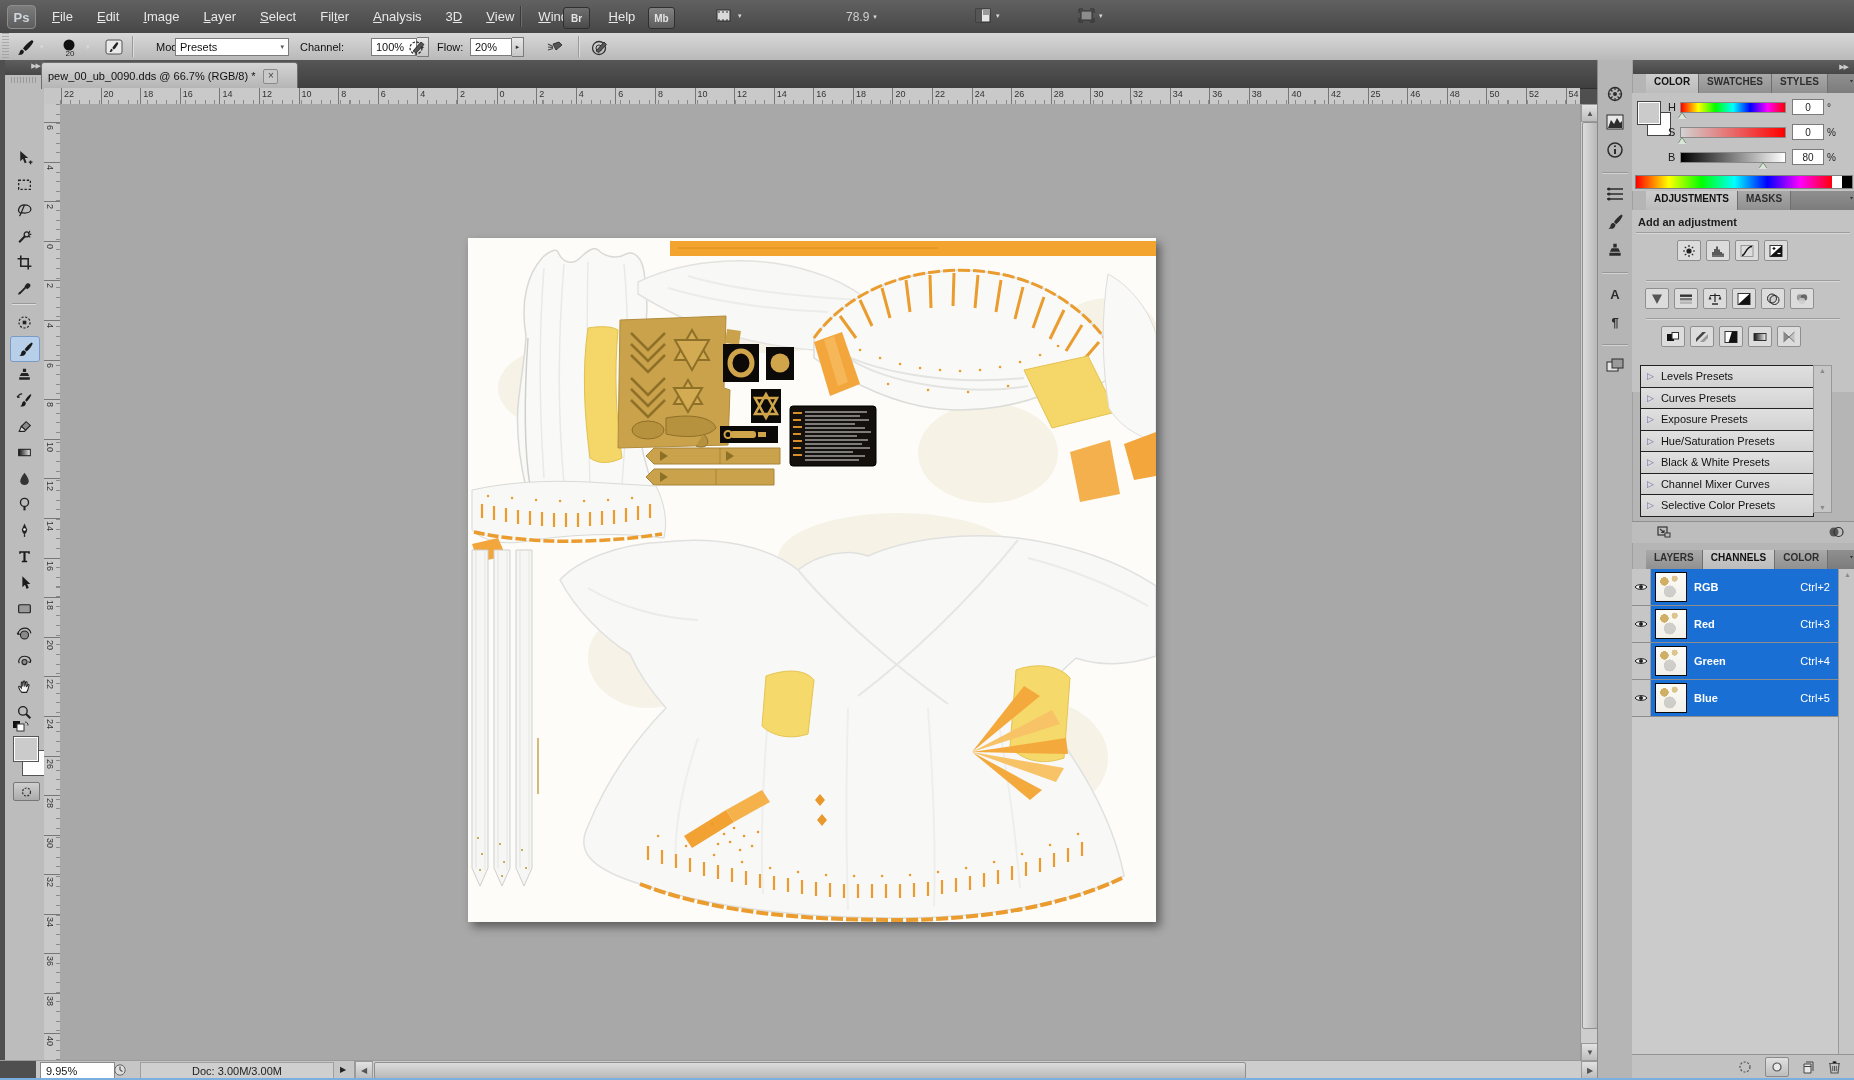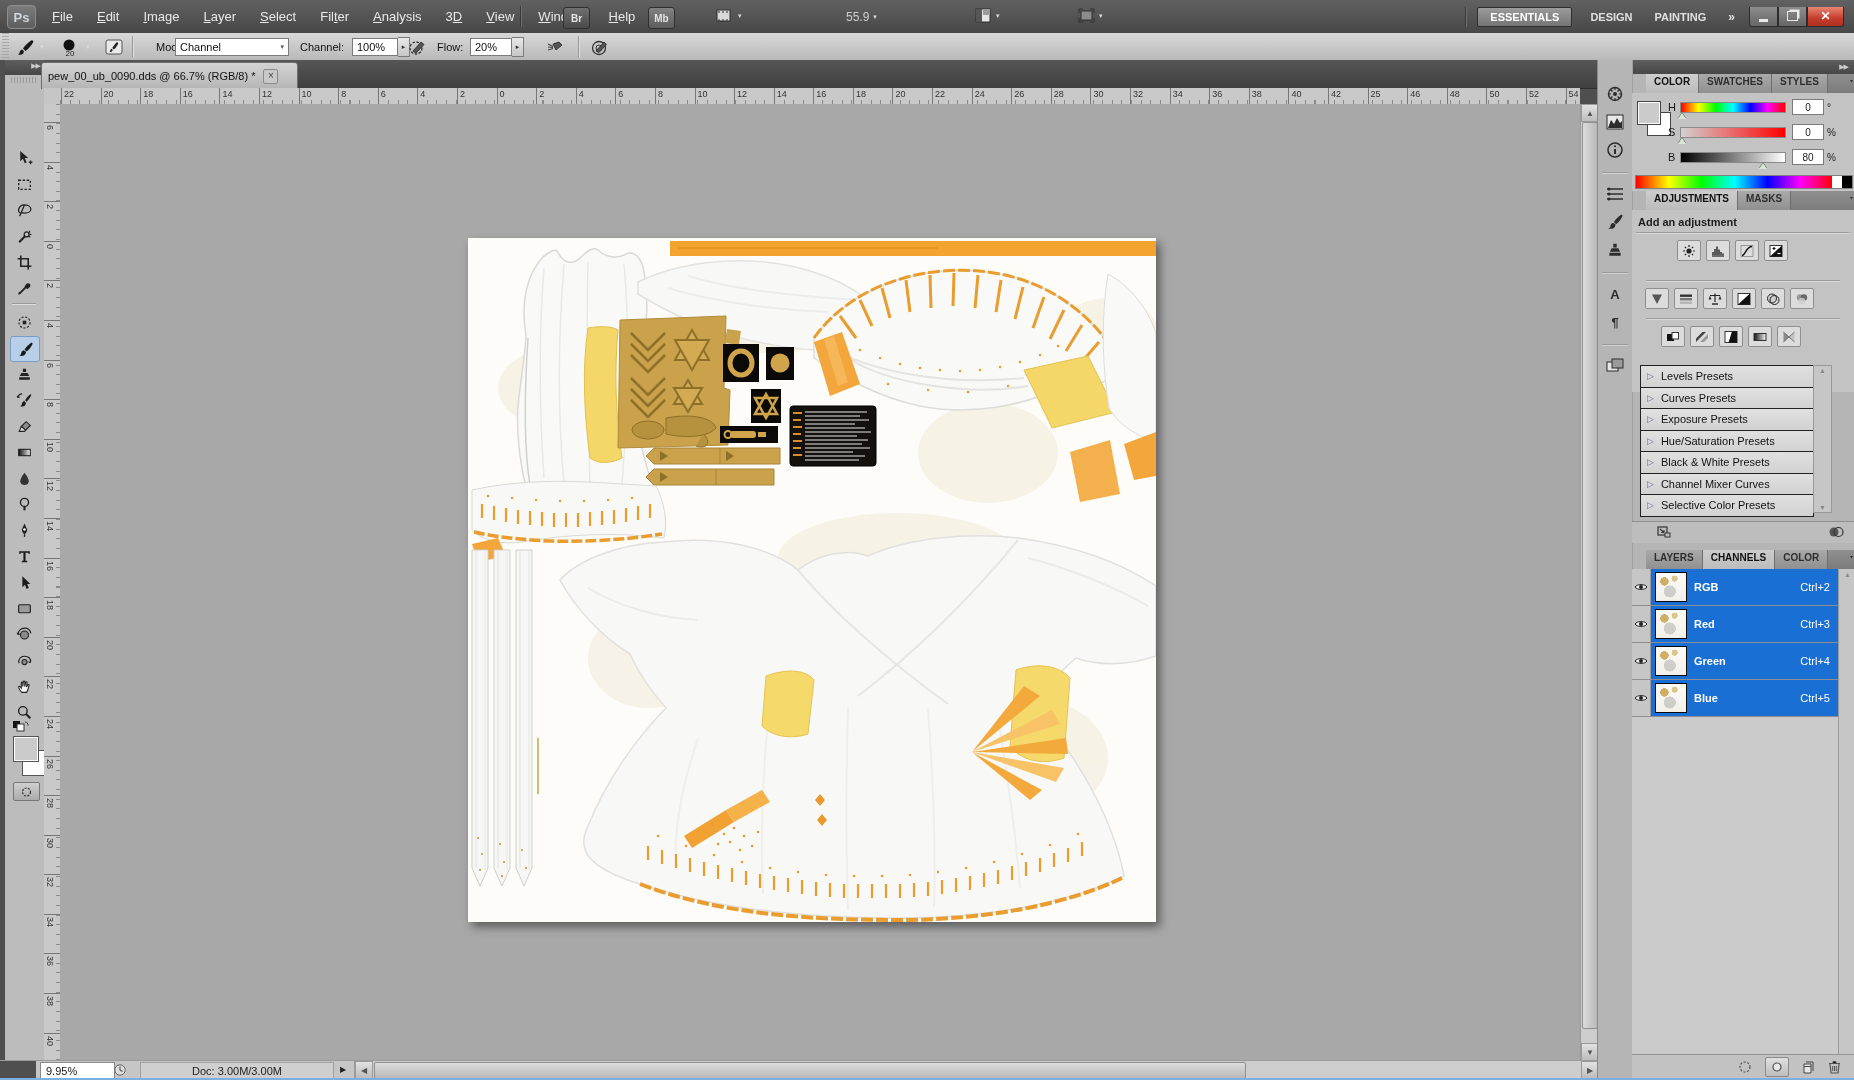--- a/index.html
+++ b/index.html
@@ -256,52 +256,38 @@
     <div id="btn-bridge" class="sq-btn abs">Br</div>
     <div id="btn-minibridge" class="sq-btn abs">Mb</div>
     <div class="tb-ico abs flex" style="left:716px;">
       <svg width="18" height="15" viewBox="0 0 18 15">
           <rect x="1" y="2" width="13" height="11" fill="#d8d8d8" stroke="#2e2e2e"></rect>
           <path d="M2,4 h2 M6,4 h2 M10,4 h2 M2,12 h2 M6,12 h2 M10,12 h2" stroke="#2e2e2e"></path>
         </svg>
       <span class="dd-arrow">▾</span>
     </div>
     <div id="zoom-indicator" class="abs flex">
-      <span>55.9</span>
+      <span>78.9</span>
       <span class="dd-arrow">▾</span>
     </div>
     <div class="tb-ico abs flex" style="left:975px;">
       <svg width="17" height="15" viewBox="0 0 17 15">
           <rect x="1" y="1" width="14" height="13" fill="#e6e6e6" stroke="#2e2e2e"></rect>
           <rect x="1" y="1" width="6" height="13" fill="#555"></rect>
           <rect x="8" y="1" width="7" height="6" fill="#9a9a9a"></rect>
         </svg>
       <span class="dd-arrow">▾</span>
     </div>
     <div class="tb-ico abs flex" style="left:1078px;">
       <svg width="17" height="15" viewBox="0 0 17 15">
           <rect x="3" y="3" width="11" height="9" fill="#8c8c8c" stroke="#2e2e2e"></rect>
           <path d="M1,5 V1 H5 M12,1 h4 v4 M16,10 v4 h-4 M5,14 H1 v-4" stroke="#2e2e2e" fill="none"></path>
         </svg>
       <span class="dd-arrow">▾</span>
     </div>
-    <div id="workspaces">
-      <span class="ws-sep"></span>
-      <span id="ws-active">ESSENTIALS</span>
-      <span class="ws-item">DESIGN</span>
-      <span class="ws-item">PAINTING</span>
-      <span id="ws-overflow">»</span>
-      <span id="btn-min" class="win-btn">
-          <i></i>
-        </span>
-      <span id="btn-restore" class="win-btn">
-          <i></i>
-        </span>
-      <span id="btn-close" class="win-btn">✕</span>
-    </div>
   </div>
 
   <div id="optionsbar" class="abs">
     <div id="ob-grip" class="abs"></div>
     <div class="ob" style="left:14px;">
       <svg width="22" height="18" viewBox="0 0 22 18">
           <path d="M18,2 C14,4.5 10.5,8 9,10.5 L11.5,13 C14.5,11 18,7 19.5,3.5 Z M8,11.5 C6.5,12 5.8,13.2 5.6,14.6 C5.5,15.6 4.8,16 4,16.4 C5.5,17 7.8,16.8 8.9,15.7 C9.8,14.8 10,13.4 9.8,13 Z" fill="#1a1a1a"></path>
         </svg>
       <span class="dd-arrow">▾</span>
     </div>
@@ -315,26 +301,26 @@
     <div class="ob" style="left:104px;">
       <svg width="20" height="18" viewBox="0 0 20 18">
           <rect x="2" y="2" width="16" height="14" rx="2" fill="#e9e9e9" stroke="#555"></rect>
           <path d="M13,4 C11,6 9,8.5 8.3,10 L9.8,11.5 C11.5,10.3 13.5,7.5 14.3,5.2 Z M7.6,10.8 C6.8,11.1 6.4,11.8 6.3,12.6 C6.2,13.2 5.8,13.5 5.4,13.7 C6.2,14.1 7.5,14 8.1,13.3 C8.6,12.8 8.7,12 8.6,11.8 Z" fill="#222"></path>
         </svg>
     </div>
     <div class="ob-sep" style="left:132px;"></div>
     <div class="ob" style="left:156px;">Mode:</div>
     <div class="ob" style="left:175px;">
       <div class="field" id="mode-select">
-          <span>Channel</span>
+          <span>Presets</span>
           <span class="dd-arrow" style="color:#555;">▾</span>
         </div>
     </div>
     <div class="ob" style="left:300px;">Channel:</div>
-    <div class="ob" style="left:344px;padding-left:8px;">
+    <div class="ob" style="left:363px;padding-left:8px;">
       <div class="field" style="width:36px;">
           <span>100%</span>
         </div>
       <div class="spin">▸</div>
     </div>
     <div class="ob" style="left:408px;">
       <svg width="19" height="18" viewBox="0 0 19 18">
           <circle cx="8" cy="10" r="6" fill="none" stroke="#333" stroke-width="1.3" stroke-dasharray="2.5,1.5"></circle>
           <path d="M5,13 L13,4 L16,6.5 L8,15 Z" fill="#555" stroke="#222" stroke-width=".8"></path>
         </svg>

